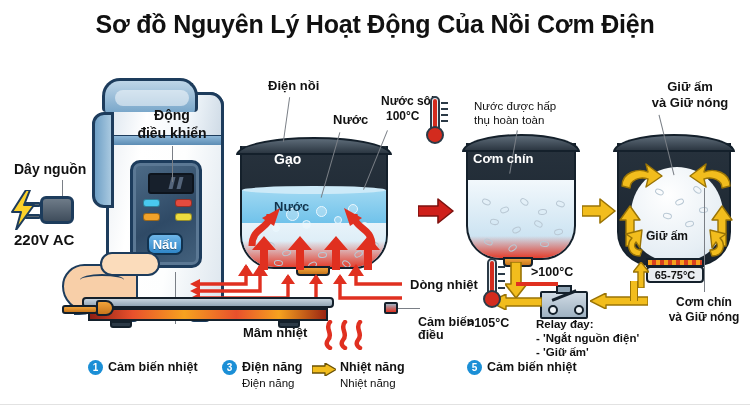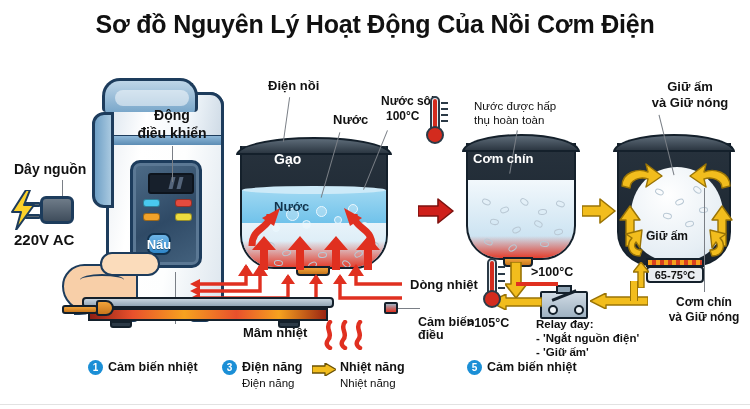--- a/index.html
+++ b/index.html
@@ -30,21 +30,21 @@
   .side-handle{position:absolute;left:-4px;top:34px;width:22px;height:96px;border:3px solid #1d3c5c;border-radius:12px 0 0 12px;
      background:linear-gradient(90deg,#6fa0c6,#a9c9e0);box-sizing:border-box;}
   .foot{position:absolute;top:232px;width:20px;height:12px;background:#38658c;border:2px solid #1d3c5c;border-radius:0 0 4px 4px;box-sizing:border-box;}
 
   
   .panel{position:absolute;left:34px;top:82px;width:72px;height:108px;border:3px solid #1d3c5c;border-radius:10px;
      background:linear-gradient(150deg,#4e6c88,#2f4a66 55%,#44627e);box-sizing:border-box;box-shadow:inset 0 0 0 3px #5b7894;}
   .screen{position:absolute;left:15px;top:10px;width:42px;height:17px;background:#17202c;border:2px solid #0d141d;border-radius:3px;overflow:hidden;}
   .screen i{position:absolute;top:2px;width:4px;height:12px;background:#54647a;transform:skewX(-14deg);}
   .pbtn{position:absolute;width:15px;height:6px;border-radius:3px;border:1px solid rgba(0,0,0,.35);}
-  .cookbtn{position:absolute;left:14px;top:70px;width:24px;height:22px;border-radius:7px;border:2px solid #11324f;
+  .cookbtn{position:absolute;left:14px;top:70px;width:36px;height:22px;border-radius:7px;border:2px solid #11324f;
      background:linear-gradient(180deg,#6fb6e8,#2f86c8);box-sizing:border-box;color:#fff;font-weight:bold;font-size:13px;
      display:flex;align-items:center;justify-content:center;text-shadow:0 1px 0 rgba(0,0,0,.35);}
 
   
   .hand{position:absolute;left:-34px;top:168px;width:92px;height:62px;}
   .palm{position:absolute;left:0;top:18px;width:72px;height:44px;background:#f8cfa8;border:2px solid #1d3c5c;border-radius:26px 10px 14px 30px;}
   .finger{position:absolute;left:38px;top:6px;width:56px;height:20px;background:#fbdcbb;border:2px solid #1d3c5c;border-radius:12px;}
   .knuck{position:absolute;left:18px;top:28px;width:44px;height:10px;border-top:2px solid #1d3c5c;border-radius:50%;}
 
   

